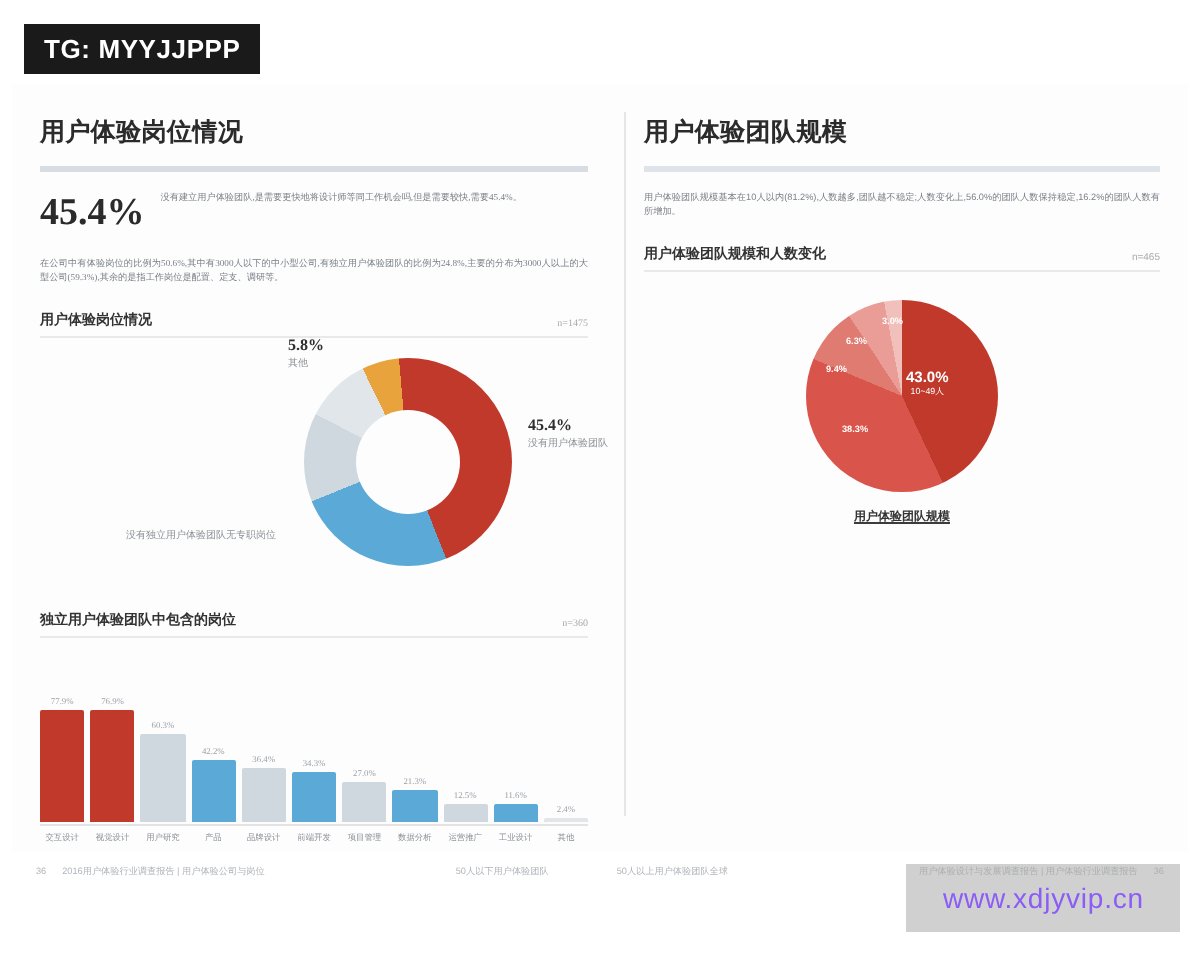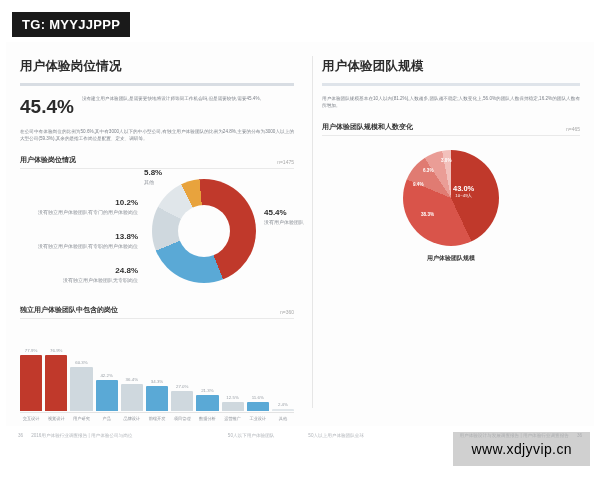--- a/index.html
+++ b/index.html
@@ -15,33 +15,33 @@
     position:absolute;left:12px;top:12px;
     background:#1a1a1a;color:#ffffff;
     font-size:13px;font-weight:bold;
     padding:5px 10px;
     letter-spacing:.3px;
     z-index:30;
   }
   .wm{
     position:absolute;right:10px;bottom:14px;
     background:rgba(170,170,170,.55);
-    color:#000000;font-size:14px;
+    color:#8b5cf6;font-size:14px;
     padding:9px 18px;
     letter-spacing:.4px;
     z-index:30;
   }
   .page{
     position:absolute;top:42px;left:6px;
     width:588px;height:384px;
     background:#fdfdfd;
     display:flex;
   }
   .col{position:relative;height:100%;}
-  .col-left{width:302px;padding:16px 14px 0 14px;box-sizing:border-box;}
+  .col-left{width:302px;padding:16px 14px 0 14px;box-sizing:border-box;font-family:Liberation Serif, serif;}
   .col-right{width:286px;padding:16px 14px 0 14px;box-sizing:border-box;}
   .vdiv{
     position:absolute;left:306px;top:14px;
     width:1px;height:352px;background:#e6e6e6;
   }
   .sec-title{
     font-size:12.5px;font-weight:bold;color:#2b2b2b;
     margin:0 0 8px 0;letter-spacing:.2px;
   }
   .rule{height:3px;background:#dfe4ea;margin-bottom:9px;}
@@ -88,21 +88,21 @@
   .bargrp{flex:1;display:flex;flex-direction:column;align-items:center;height:100%;justify-content:flex-end;}
   .barval{font-size:4.4px;color:#9aa0a7;margin-bottom:2px;}
   .bar{width:100%;border-radius:1px 1px 0 0;}
   .barlabels{display:flex;gap:3px;margin-top:3px;}
   .barlabels div{
     flex:1;text-align:center;font-size:4.2px;color:#8b9097;line-height:1.2;
   }
   .axis{height:1px;background:#e3e3e3;margin-top:1px;}
   
   .pies{display:flex;gap:10px;margin-top:14px;}
-  .pie-box{flex:1;text-align:center;position:relative;}
+  .pie-box{flex:1;text-align:center;position:relative;text-decoration:underline;}
   .pie{
     width:96px;height:96px;border-radius:50%;margin:0 auto;position:relative;
   }
   .pie-cap{font-size:6px;font-weight:bold;color:#333;margin-top:8px;}
   .ps{position:absolute;font-size:4.6px;color:#ffffff;font-weight:bold;}
   .pmain{
     position:absolute;font-size:7.5px;font-weight:bold;color:#ffffff;text-align:center;
     line-height:1.25;
   }
   .pmain span{display:block;font-size:4.4px;font-weight:normal;}
@@ -144,32 +144,23 @@
       <div class="lbl" style="left:124px;top:-6px;">
         <b>5.8%</b>
         <span>其他</span>
       </div>
 
       <div class="lbl" style="left:244px;top:34px;width:56px;">
         <b>45.4%</b>
         <span>没有用户体验团队</span>
       </div>
 
-      <div class="lbl r" style="left:0px;top:24px;width:118px;">
-        <b>10.2%</b>
-        <span>没有独立用户体验团队有专门的用户体验岗位</span>
-      </div>
-
-      <div class="lbl r" style="left:0px;top:58px;width:118px;">
-        <b>13.8%</b>
-        <span>没有独立用户体验团队有专职的用户体验岗位</span>
-      </div>
+
 
       <div class="lbl r" style="left:0px;top:92px;width:118px;">
-        <b>24.8%</b>
         <span>没有独立用户体验团队无专职岗位</span>
       </div>
     </div>
 
     <div class="chart-head" style="margin-top:4px;">
       <div class="t">独立用户体验团队中包含的岗位</div>
       <div class="n">n=360</div>
     </div>
 
     <div class="bars" id="bars">

